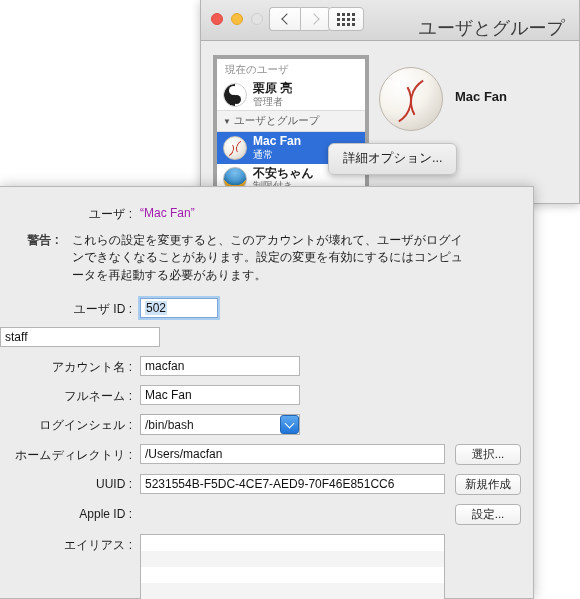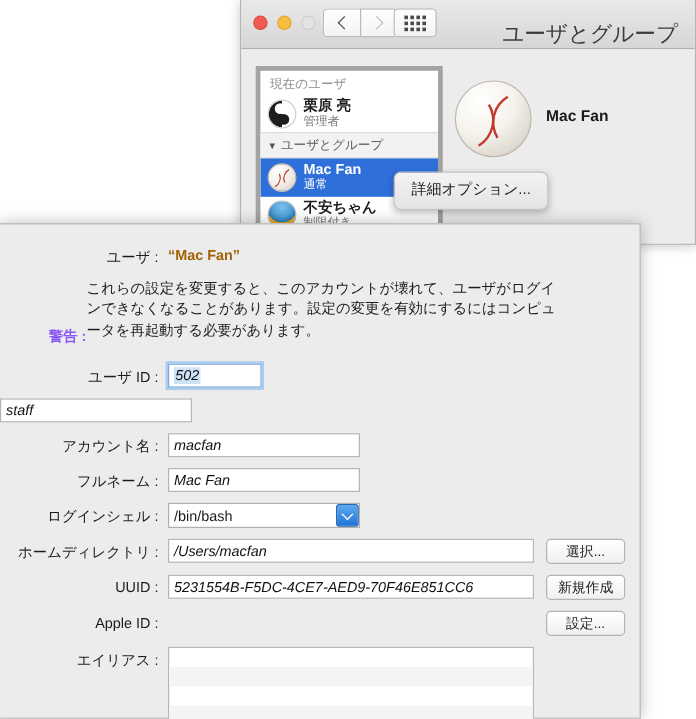--- a/index.html
+++ b/index.html
@@ -272,54 +272,52 @@
     text-align: right;
     padding-right: 8px;
     font-size: 12px;
     color: #1c1c1c;
     padding-top: 3px;
     box-sizing: border-box;
     flex: 0 0 auto;
   }
   .val-static {
     font-size: 12px;
-    color: #a16207;
+    color: #a21caf;
     padding-top: 3px;
-    font-weight: bold;
+    font-weight: normal;
   }
   .warn-label {
     width: 72px;
-    text-align: right;
+    text-align: center;
     padding-left: 14px;
-    color: #8b5cf6;
+    color: #404040;
     font-weight: bold;
     font-size: 12px;
     flex: 0 0 auto;
     box-sizing: border-box;
-    margin-top: 40px;
   }
   .warn-text {
     font-size: 12px;
     color: #1c1c1c;
     line-height: 1.45;
     width: 395px;
   }
 
   .field {
     border: 1px solid #b5b5b5;
     background: #ffffff;
     height: 20px;
     box-sizing: border-box;
     font-size: 12px;
     color: #111;
     padding: 2px 4px;
     display: flex;
     align-items: center;
     font-family: "Liberation Sans", sans-serif;
-    font-style: italic;
   }
   .field.w-small { width: 78px; }
   .field.w-mid   { width: 160px; }
   .field.w-wide  { width: 305px; }
 
   .field.focused {
     border: 1px solid #7fa8d8;
     box-shadow: 0 0 0 2px #a8cdf0;
   }
   .sel-text {

